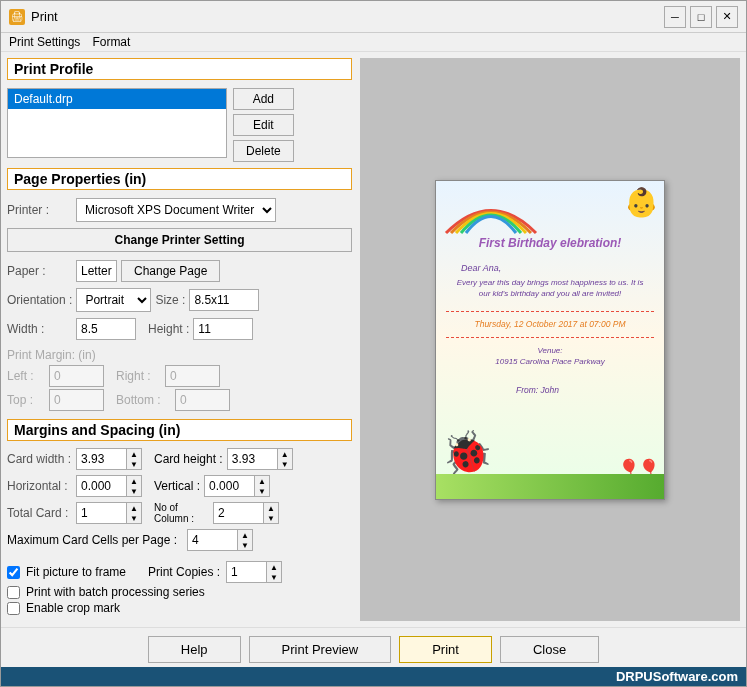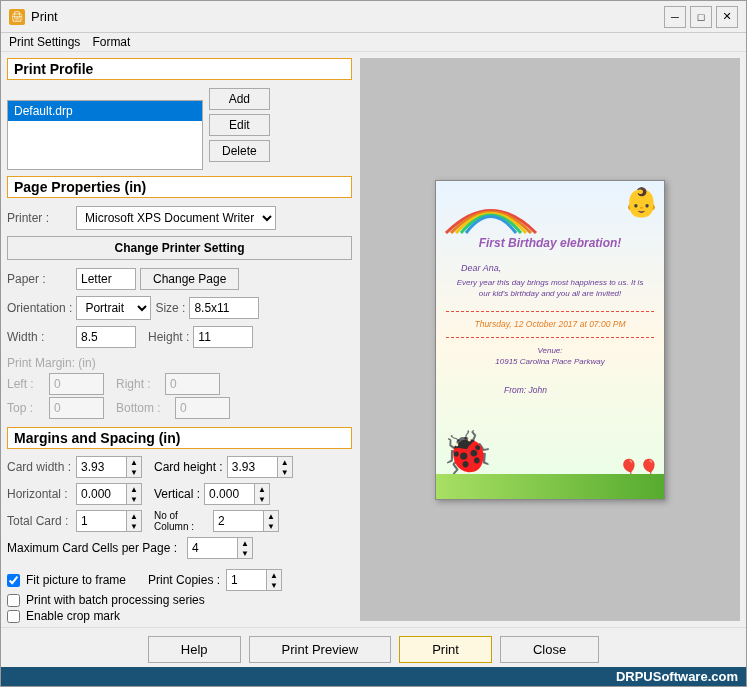--- a/index.html
+++ b/index.html
@@ -105,26 +105,25 @@
       display: flex;
       flex-direction: column;
       gap: 4px;
     }
     .profile-row {
       display: flex;
       gap: 6px;
       align-items: flex-start;
     }
     .profile-list {
-      width: 196px;
+      width: 220px;
       height: 70px;
       border: 1px solid #aaa;
       background: white;
       overflow-y: auto;
-      margin-top: 12px;
     }
     .profile-list-item {
       padding: 3px 6px;
       cursor: pointer;
       font-size: 12px;
     }
     .profile-list-item.selected {
       background: #0078d7;
       color: white;
     }
@@ -178,21 +177,21 @@
       width: 100%;
       padding: 4px;
       border: 1px solid #aaa;
       background: #f0f0f0;
       cursor: pointer;
       font-size: 12px;
       margin-bottom: 4px;
       font-weight: bold;
     }
 
-    .paper-input { width: 60px; }
+    .paper-input { width: 41px; }
     .size-input { width: 70px; }
     .orientation-select { width: 75px; }
     .dim-input { width: 60px; }
     .margin-input { width: 55px; color: #aaa; background: #f5f5f5; border: 1px solid #ddd; }
     .disabled-label { color: #aaa; }
 
     .spacing-section {
       display: flex;
       flex-direction: column;
       gap: 3px;
@@ -377,21 +376,21 @@
       right: 20px;
       font-size: 8px;
       color: #6a3d9a;
       font-style: italic;
       text-align: center;
       line-height: 1.4;
     }
     .card-from {
       position: absolute;
       top: 204px;
-      left: 68px;
+      left: 80px;
       right: 20px;
       font-size: 8.5px;
       color: #6a3d9a;
       font-style: italic;
     }
     .card-bottom-decor {
       position: absolute;
       bottom: 0;
       left: 0;
       right: 0;

